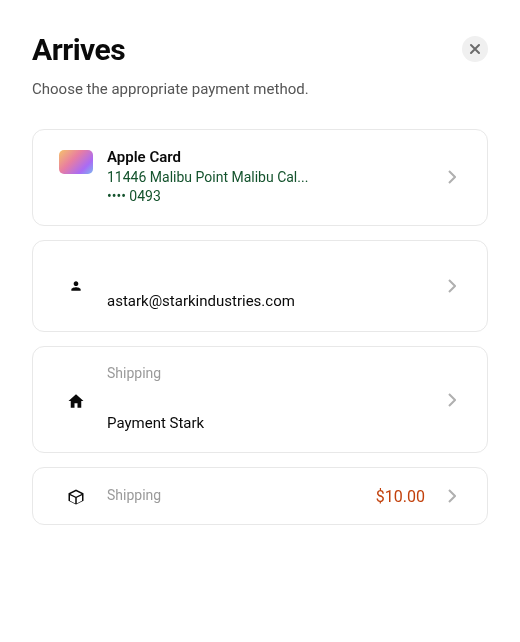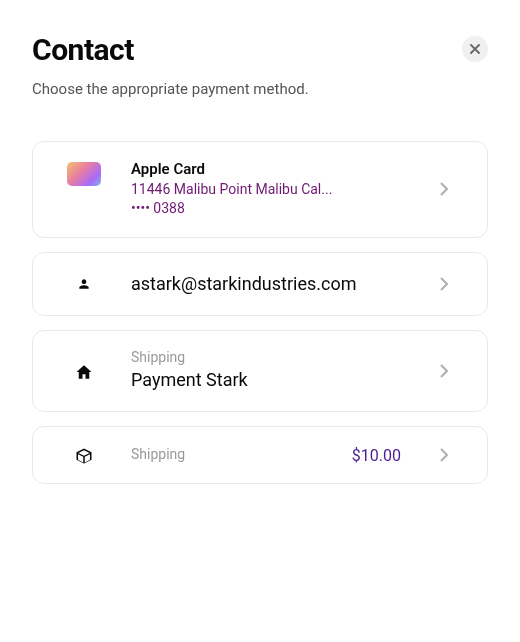--- a/index.html
+++ b/index.html
@@ -40,30 +40,30 @@
     .close-btn svg {
       width: 12px;
       height: 12px;
       stroke: #6b6b6b;
       stroke-width: 2;
     }
     .subtitle {
       font-size: 15px;
       color: #555;
       line-height: 1.45;
-      margin-bottom: 40px;
+      margin-bottom: 28px;
     }
     .card {
       border: 1px solid #e8e8e8;
       border-radius: 12px;
-      padding: 18px 34px;
+      padding: 18px 26px;
       margin-bottom: 14px;
       display: flex;
       align-items: center;
-      gap: 30px;
+      gap: 14px;
       cursor: pointer;
       position: relative;
     }
     .card-icon-col {
       width: 34px;
       display: flex;
       align-items: flex-start;
       justify-content: center;
       flex-shrink: 0;
     }
@@ -84,39 +84,40 @@
       min-width: 0;
     }
     .card-title {
       font-size: 15px;
       font-weight: 600;
       color: #0a0a0a;
       margin-bottom: 2px;
     }
     .card-sub {
       font-size: 14px;
-      color: #701a75;
+      color: #14532d;
       line-height: 1.4;
       white-space: nowrap;
       overflow: hidden;
       text-overflow: ellipsis;
     }
     .card-label {
       font-size: 14px;
       color: #9a9a9a;
       margin-bottom: 2px;
     }
     .card-text {
-      font-size: 18px;
+      font-size: 15px;
       color: #0a0a0a;
       line-height: 1.45;
+      margin-top: 32px;
     }
     .card-price {
       font-size: 16px;
-      color: #4c1d95;
+      color: #c2410c;
       margin-right: 4px;
     }
     .chevron {
       flex-shrink: 0;
       width: 18px;
       height: 18px;
       display: flex;
       align-items: center;
       justify-content: center;
     }
@@ -134,38 +135,38 @@
     }
     .person-icon {
       width: 14px;
       height: 14px;
     }
   </style>
 </head>
 <body>
 
 <div class="header">
-  <h1 class="title">Contact</h1>
+  <h1 class="title">Arrives</h1>
   <div class="close-btn">
     <svg viewBox="0 0 12 12">
         <path d="M2 2 L10 10 M10 2 L2 10" fill="none" stroke-linecap="round"></path>
       </svg>
   </div>
 </div>
 
 <p class="subtitle">
   <span>Choose the appropriate payment method.</span><br>
 </p>
 
 <div class="card">
   <div class="credit-card-visual"></div>
   <div class="card-body">
     <div class="card-title">Apple Card</div>
     <div class="card-sub">11446 Malibu Point Malibu Cal...</div>
-    <div class="card-sub">•••• 0388</div>
+    <div class="card-sub">•••• 0493</div>
   </div>
   <div class="chevron">
     <svg viewBox="0 0 8 14">
         <path d="M1 1 L7 7 L1 13"></path>
       </svg>
   </div>
 </div>
 
 <div class="card">
   <div class="card-icon-col center">

